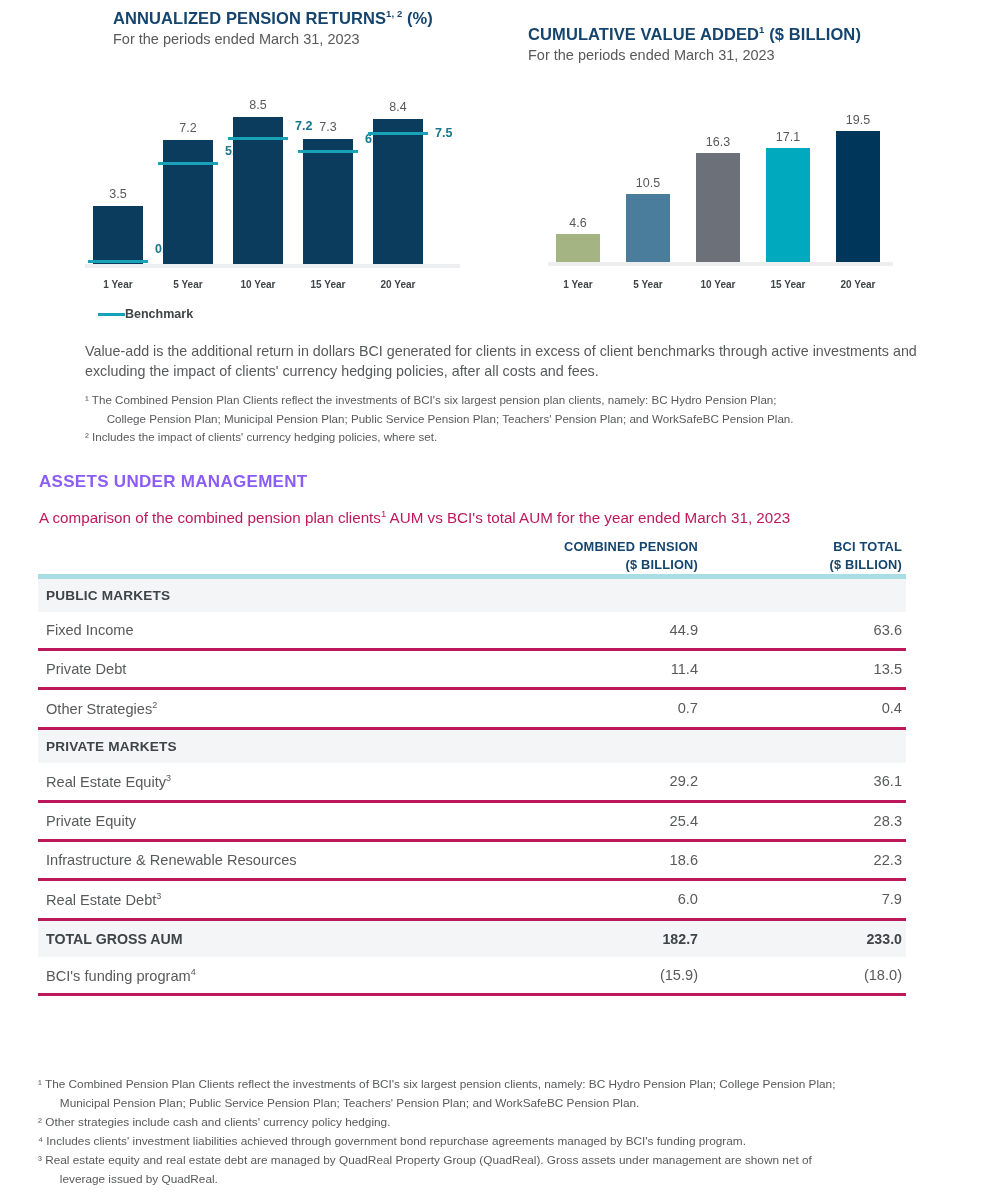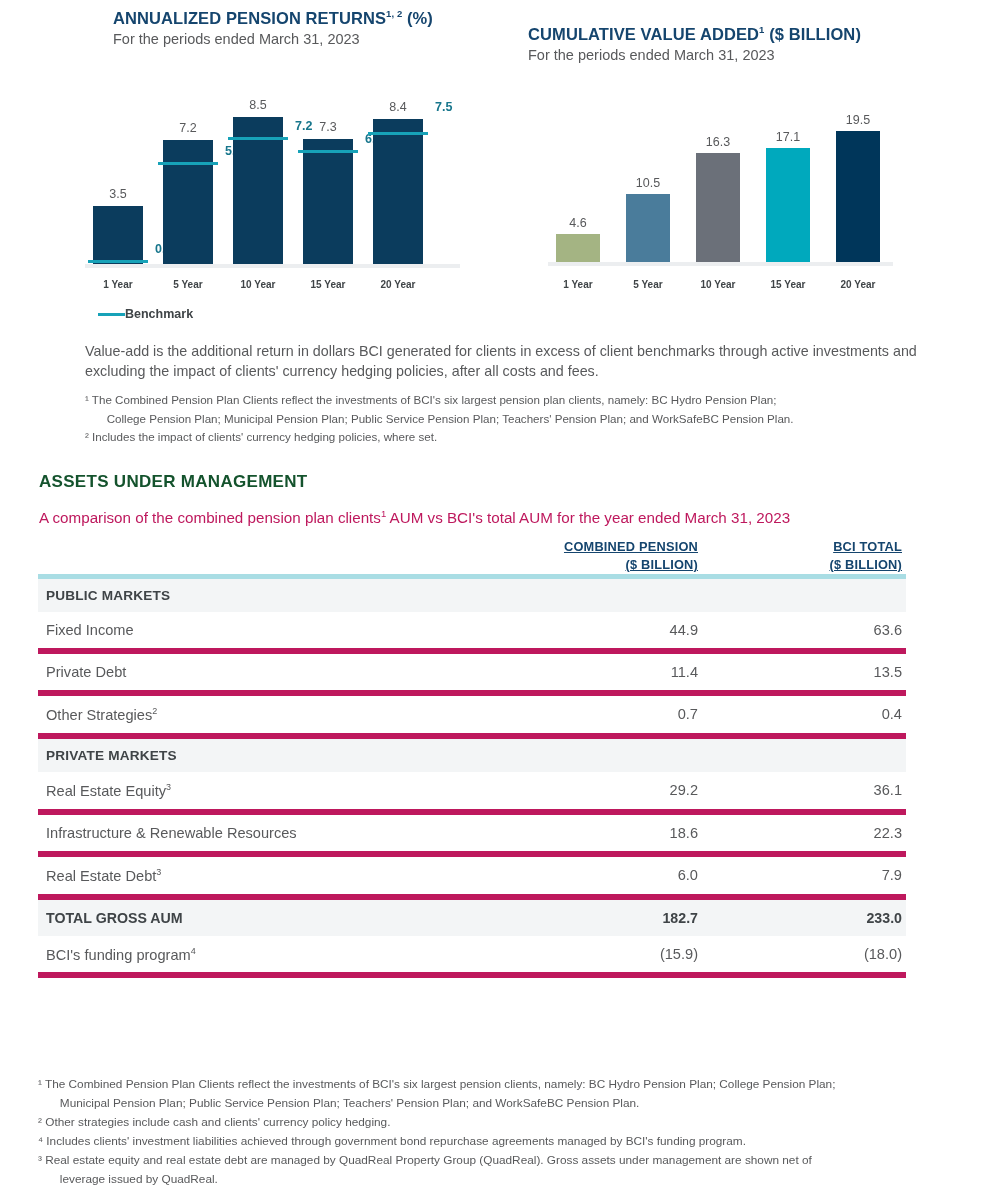--- a/index.html
+++ b/index.html
@@ -66,54 +66,53 @@
   }
   .fn-block { position:absolute; }
   .fn {
     font-size:11.6px; line-height:18.5px; color:#58595b;
     padding-left:12px; text-indent:-12px; white-space:pre-wrap;
   }
 
   
   #aum-title {
     position:absolute; left:39px; top:472px;
-    font-size:17px; font-weight:bold; color:#14532d; letter-spacing:.3px;
+    font-size:17px; font-weight:bold; color:#8b5cf6; letter-spacing:.3px;
   }
   #aum-desc {
     position:absolute; left:39px; top:508px;
     font-size:15.2px; color:#be185d; white-space:nowrap;
   }
   #aum-desc sup { font-size:9.5px; }
 
   
   #aum-table {
     position:absolute; left:38px; top:538px; width:868px;
   }
   #aum-table table { border-collapse:collapse; width:100%; table-layout:fixed; }
   #aum-table col.c1 { width:460px; }
   #aum-table col.c2 { width:204px; }
   #aum-table col.c3 { width:204px; }
   th.colhead {
     font-size:12.8px; font-weight:bold; color:#15456e; text-align:right;
     padding:0 4px 0 0; vertical-align:bottom; line-height:18px;
     letter-spacing:.2px;
-    text-decoration:underline;
   }
   th.colhead .l2 { display:block; }
   tr.divider td {
     padding:0; height:5px; background:#a9dde4; border:0;
   }
   tr.section td {
     background:#f3f5f6; font-size:13.6px; font-weight:bold; color:#3f4447;
     padding:9px 0 9px 8px; letter-spacing:.2px; border:0;
   }
   tr.section td.num { text-align:right; padding-right:4px; }
   tr.item td {
     font-size:14.6px; color:#58595b; padding:10px 0 10px 8px;
-    border-bottom:6px solid #be185d;
+    border-bottom:3px solid #be185d;
   }
   tr.item td.num { text-align:right; padding-right:4px; }
   tr.item td sup { font-size:9px; }
   tr.total td {
     background:#f3f5f6; font-size:14.2px; font-weight:bold; color:#3f4447;
     padding:10px 0 10px 8px; border:0;
   }
   tr.total td.num { text-align:right; padding-right:4px; }
 
   
@@ -156,21 +155,21 @@
       <div class="bar-col" style="left: 218px;">
         <div class="bar" style="height: 129.337px; background: rgb(11, 60, 93);"></div>
         <div class="bar-label" style="bottom: 134.337px;">7.3</div>
         <div class="bmk-line" style="bottom: 115.163px;"></div>
         <div class="bmk-val" style="bottom: 115.163px;">6.5</div>
       </div>
       <div class="bar-col" style="left: 288px;">
         <div class="bar" style="height: 148.826px; background: rgb(11, 60, 93);"></div>
         <div class="bar-label" style="bottom: 153.826px;">8.4</div>
         <div class="bmk-line" style="bottom: 132.88px;"></div>
-        <div class="bmk-val" style="bottom: 147px;">7.5</div>
+        <div class="bmk-val" style="bottom: 121px;">7.5</div>
       </div>
     </div>
   <div class="axis-line"></div>
   <div id="returns-cats">
       <div class="cat-label" style="left: 33px;">1 Year</div>
       <div class="cat-label" style="left: 103px;">5 Year</div>
       <div class="cat-label" style="left: 173px;">10 Year</div>
       <div class="cat-label" style="left: 243px;">15 Year</div>
       <div class="cat-label" style="left: 313px;">20 Year</div>
     </div>
@@ -272,20 +271,25 @@
           <td>PRIVATE MARKETS</td>
           <td class="num"></td>
           <td class="num"></td>
         </tr>
         <tr class="item">
           <td>Real Estate Equity<sup>3</sup></td>
           <td class="num">29.2</td>
           <td class="num">36.1</td>
         </tr>
         <tr class="item">
+          <td>Private Equity</td>
+          <td class="num">25.4</td>
+          <td class="num">28.3</td>
+        </tr>
+        <tr class="item">
           <td>Infrastructure &amp; Renewable Resources</td>
           <td class="num">18.6</td>
           <td class="num">22.3</td>
         </tr>
         <tr class="item">
           <td>Real Estate Debt<sup>3</sup></td>
           <td class="num">6.0</td>
           <td class="num">7.9</td>
         </tr>
         <tr class="total">

